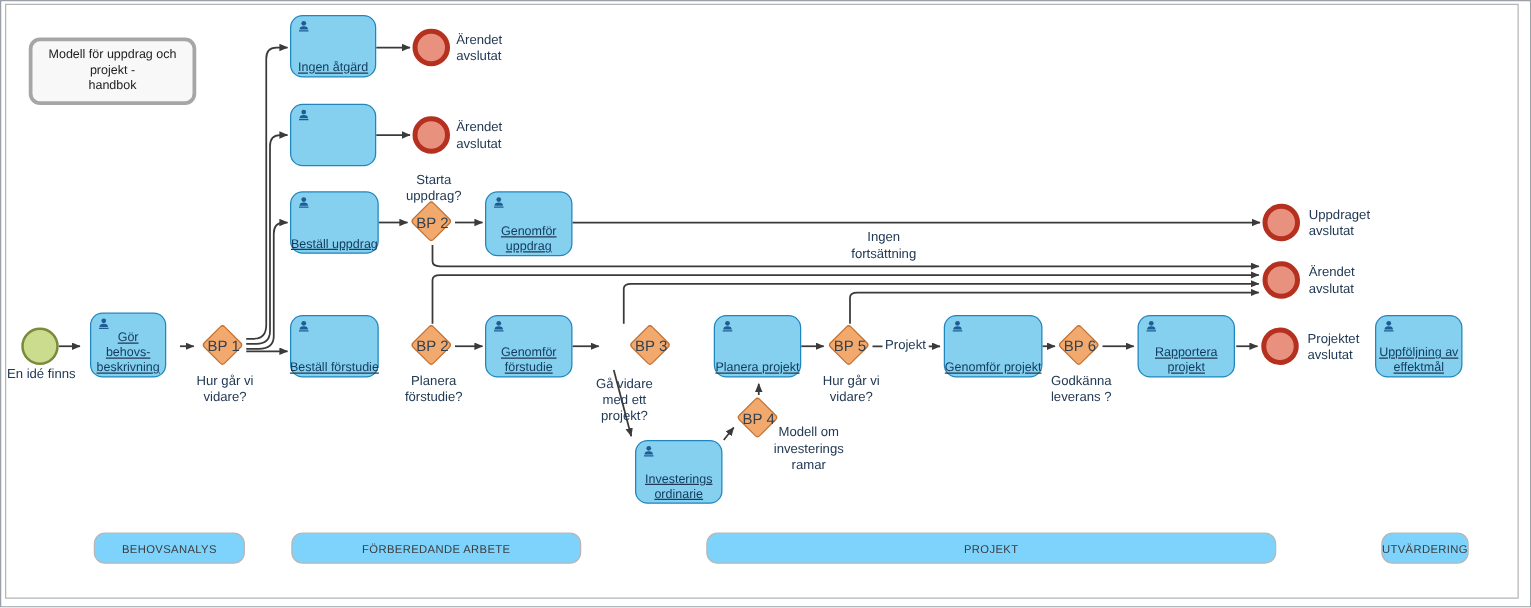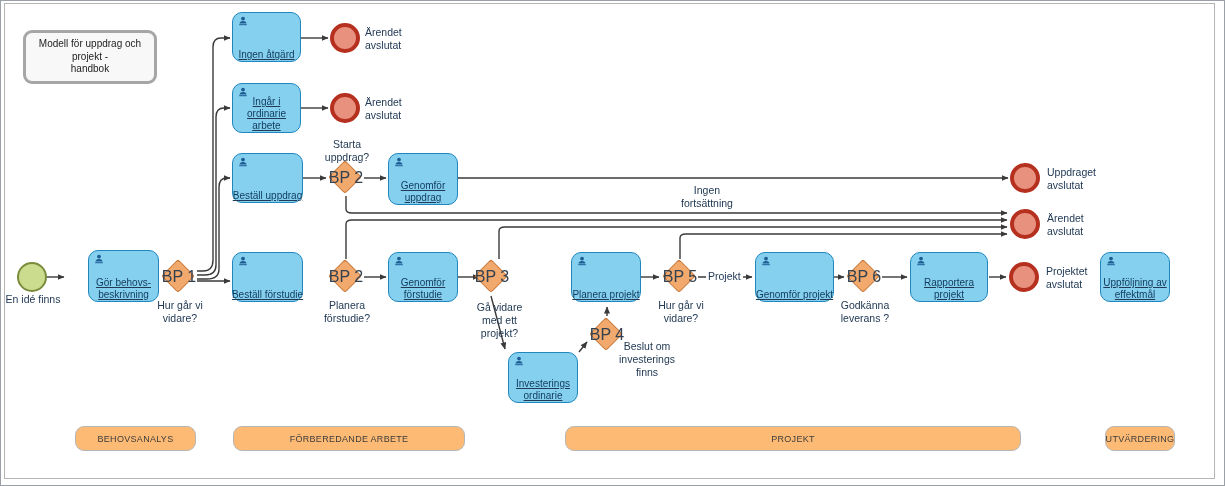--- a/index.html
+++ b/index.html
@@ -39,37 +39,37 @@
   
   .gw{position:absolute;width:36px;height:36px;}
   .gw .shape{
     position:absolute;left:5px;top:5px;width:24px;height:24px;
     background:var(--gateway_fill,#f2a96d);
     border:1.5px solid var(--gateway_border,#c4702f);
     border-radius:3px;transform:rotate(45deg);box-sizing:border-box;
   }
   .gw .glbl{
     position:absolute;inset:0;display:flex;align-items:center;justify-content:center;
-    font-size:16px;color:#33414f;
+    font-size:12px;color:#33414f;
   }
 
   
   .evt{position:absolute;width:30px;height:30px;border-radius:50%;box-sizing:border-box;}
   .evt.start{background:var(--start_fill,#ccdc8e);border:2px solid var(--start_border,#7a8c3c);}
   .evt.end{background:var(--end_fill,#e9917f);border:4px solid var(--end_border,#b5301e);}
 
   
   .lbl{position:absolute;font-size:10.5px;line-height:1.22;color:var(--text,#223a55);}
   .lbl.center{text-align:center;}
   .lbl.onflow{background:#fff;padding:0 2px;}
 
   
   .lane{
     position:absolute;top:426px;height:25px;
-    border:1.5px solid #b7b7b7;border-radius:9px;background:#fdba74;
+    border:1.5px solid #b7b7b7;border-radius:9px;background:#7dd3fc;
     display:flex;align-items:center;justify-content:center;box-sizing:border-box;
     font-size:9px;letter-spacing:0.3px;color:#3c3c3c;
   }
 </style>
 </head>
 <body>
 
 <div class="outer-frame"></div>
 <div class="canvas"></div>
 
@@ -107,21 +107,21 @@
     <path d="M989,277 H1006" marker-end="url(#ah)"></path>
   </g>
 </svg>
 
 <div class="note-box">Modell för uppdrag och projekt -
 handbok</div>
 
 <div class="evt start" style="left:17px;top:262px"></div>
 <div class="lbl center" style="left:3px;top:293px;width:60px">En idé finns</div>
 
-<div class="task" style="left:88px;top:250px;width:71px;height:52px">
+<div class="task" style="left:72px;top:250px;width:61px;height:52px">
   <svg class="person" viewBox="0 0 10 10">
       <circle cx="5" cy="2.6" r="1.9"></circle>
       <path d="M1.6,7.6 Q1.6,4.9 5,4.9 Q8.4,4.9 8.4,7.6 Z"></path>
       <rect x="1.2" y="8.2" width="7.6" height="1"></rect>
     </svg>
   <span class="tlabel">Gör behovs-beskrivning</span>
 </div>
 
 <div class="task nowrap" style="left:232px;top:12px;width:69px;height:50px">
   <svg class="person" viewBox="0 0 10 10">
@@ -131,21 +131,20 @@
     </svg>
   <span class="tlabel">Ingen åtgärd</span>
 </div>
 
 <div class="task" style="left:232px;top:83px;width:69px;height:50px">
   <svg class="person" viewBox="0 0 10 10">
       <circle cx="5" cy="2.6" r="1.9"></circle>
       <path d="M1.6,7.6 Q1.6,4.9 5,4.9 Q8.4,4.9 8.4,7.6 Z"></path>
       <rect x="1.2" y="8.2" width="7.6" height="1"></rect>
     </svg>
-  <span class="tlabel">Ingår i ordinarie arbete</span>
 </div>
 
 <div class="task nowrap" style="left:232px;top:153px;width:71px;height:50px">
   <svg class="person" viewBox="0 0 10 10">
       <circle cx="5" cy="2.6" r="1.9"></circle>
       <path d="M1.6,7.6 Q1.6,4.9 5,4.9 Q8.4,4.9 8.4,7.6 Z"></path>
       <rect x="1.2" y="8.2" width="7.6" height="1"></rect>
     </svg>
   <span class="tlabel">Beställ uppdrag</span>
 </div>
@@ -227,42 +226,42 @@
   <span class="glbl">BP 1</span>
 </div>
 <div class="gw" style="left:328px;top:160px">
   <span class="shape"></span>
   <span class="glbl">BP 2</span>
 </div>
 <div class="gw" style="left:328px;top:259px">
   <span class="shape"></span>
   <span class="glbl">BP 2</span>
 </div>
-<div class="gw" style="left:474px;top:259px">
+<div class="gw" style="left:503px;top:259px">
   <span class="shape"></span>
   <span class="glbl">BP 3</span>
 </div>
 <div class="gw" style="left:589px;top:317px">
   <span class="shape"></span>
   <span class="glbl">BP 4</span>
 </div>
 <div class="gw" style="left:662px;top:259px">
   <span class="shape"></span>
   <span class="glbl">BP 5</span>
 </div>
 <div class="gw" style="left:846px;top:259px">
   <span class="shape"></span>
   <span class="glbl">BP 6</span>
 </div>
 
 <div class="lbl center" style="left:149px;top:299px;width:62px">Hur går vi vidare?</div>
 <div class="lbl center" style="left:320px;top:138px;width:54px">Starta uppdrag?</div>
 <div class="lbl center" style="left:318px;top:299px;width:58px">Planera förstudie?</div>
 <div class="lbl center" style="left:473px;top:301px;width:53px">Gå vidare med ett projekt?</div>
-<div class="lbl center" style="left:614px;top:340px;width:66px">Beslut om investerings finns</div>
+<div class="lbl center" style="left:614px;top:340px;width:66px">Modell om investerings ramar</div>
 <div class="lbl center" style="left:650px;top:299px;width:62px">Hur går vi vidare?</div>
 <div class="lbl center" style="left:834px;top:299px;width:62px">Godkänna leverans ?</div>
 
 <div class="lbl center" style="left:674px;top:184px;width:66px">Ingen fortsättning</div>
 <div class="lbl onflow" style="left:706px;top:270px">Projekt</div>
 
 <div class="evt end" style="left:330px;top:23px"></div>
 <div class="lbl" style="left:365px;top:26px;width:48px">Ärendet avslutat</div>
 
 <div class="evt end" style="left:330px;top:93px"></div>

